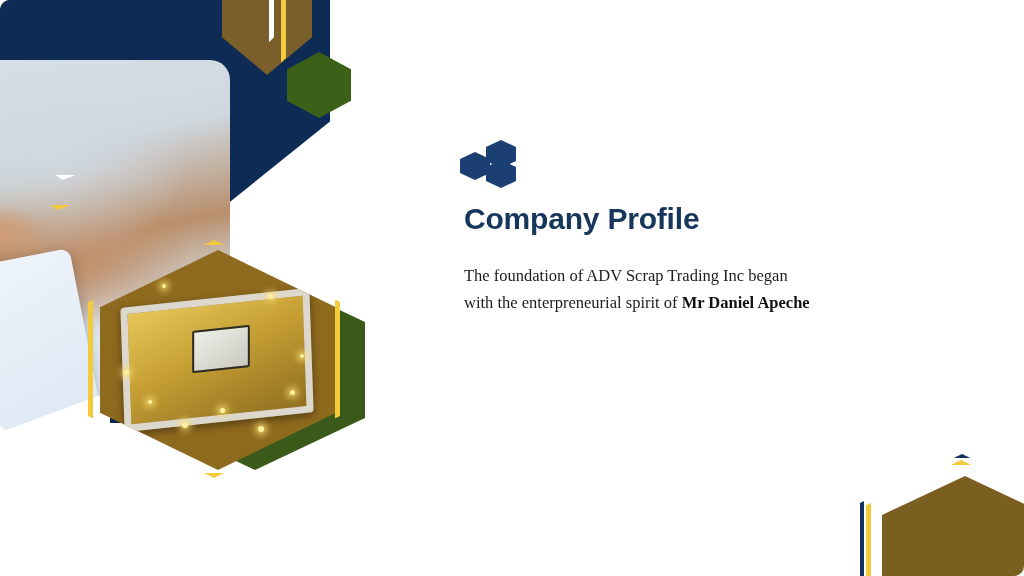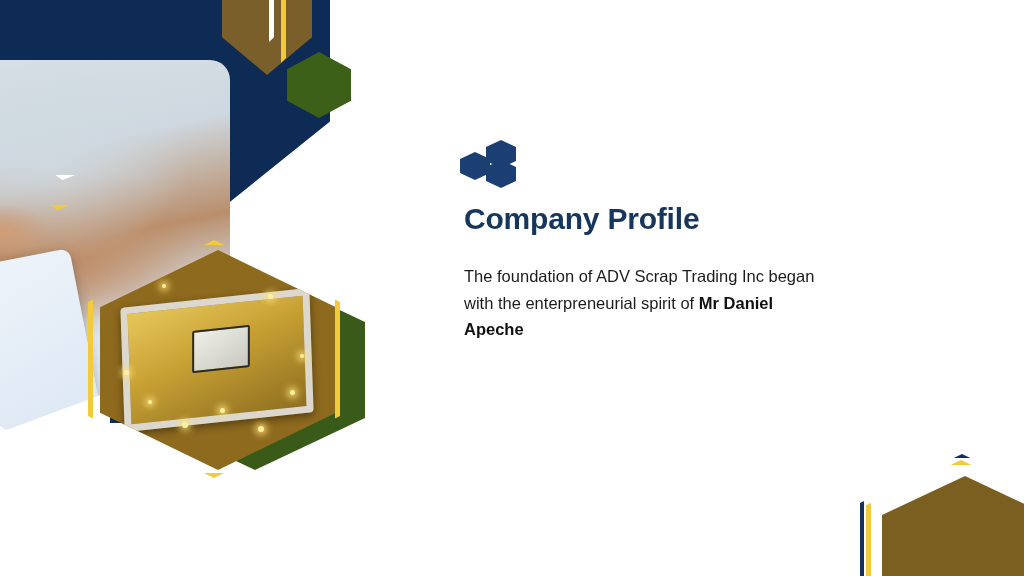--- a/index.html
+++ b/index.html
@@ -2,21 +2,21 @@
 <html><head>
 <meta charset="utf-8">
 <style>
   html,body{margin:0;padding:0;}
   body{
     width:1024px;height:576px;
     background:#ffffff;
     font-family:"Liberation Sans", sans-serif;
     overflow:hidden;
   }
-  .slide{position:relative;width:1024px;height:576px;background:#fff;overflow:hidden;}
+  .slide{position:relative;width:1024px;height:576px;background:#fff;overflow:hidden;border-radius:10px;}
 
   
   .left-art{position:absolute;left:0;top:0;width:420px;height:500px;}
 
   .hexshape{position:absolute;}
 
   
   .green-slab{
     left:-26px;top:-40px;width:72px;height:140px;
     background:#2f4a18;
@@ -164,20 +164,21 @@
   .hex-logo .h2{left:26px;top:0;width:30px;height:28px;}
   .hex-logo .h3{left:26px;top:20px;width:30px;height:28px;}
 
   .title{
     font-size:30px;font-weight:bold;color:#17365c;
     letter-spacing:-.2px;margin:0 0 28px 4px;line-height:1.1;
   }
   .body-text{
     font-size:16.5px;color:#1c1c1c;line-height:1.62;margin:0 0 0 4px;
     max-width:355px;
+    font-family:Liberation Serif, serif;
   }
   .body-text b{font-weight:bold;color:#111;}
 </style>
 </head>
 <body>
 
 <div class="slide">
 
   <div class="left-art">
 

